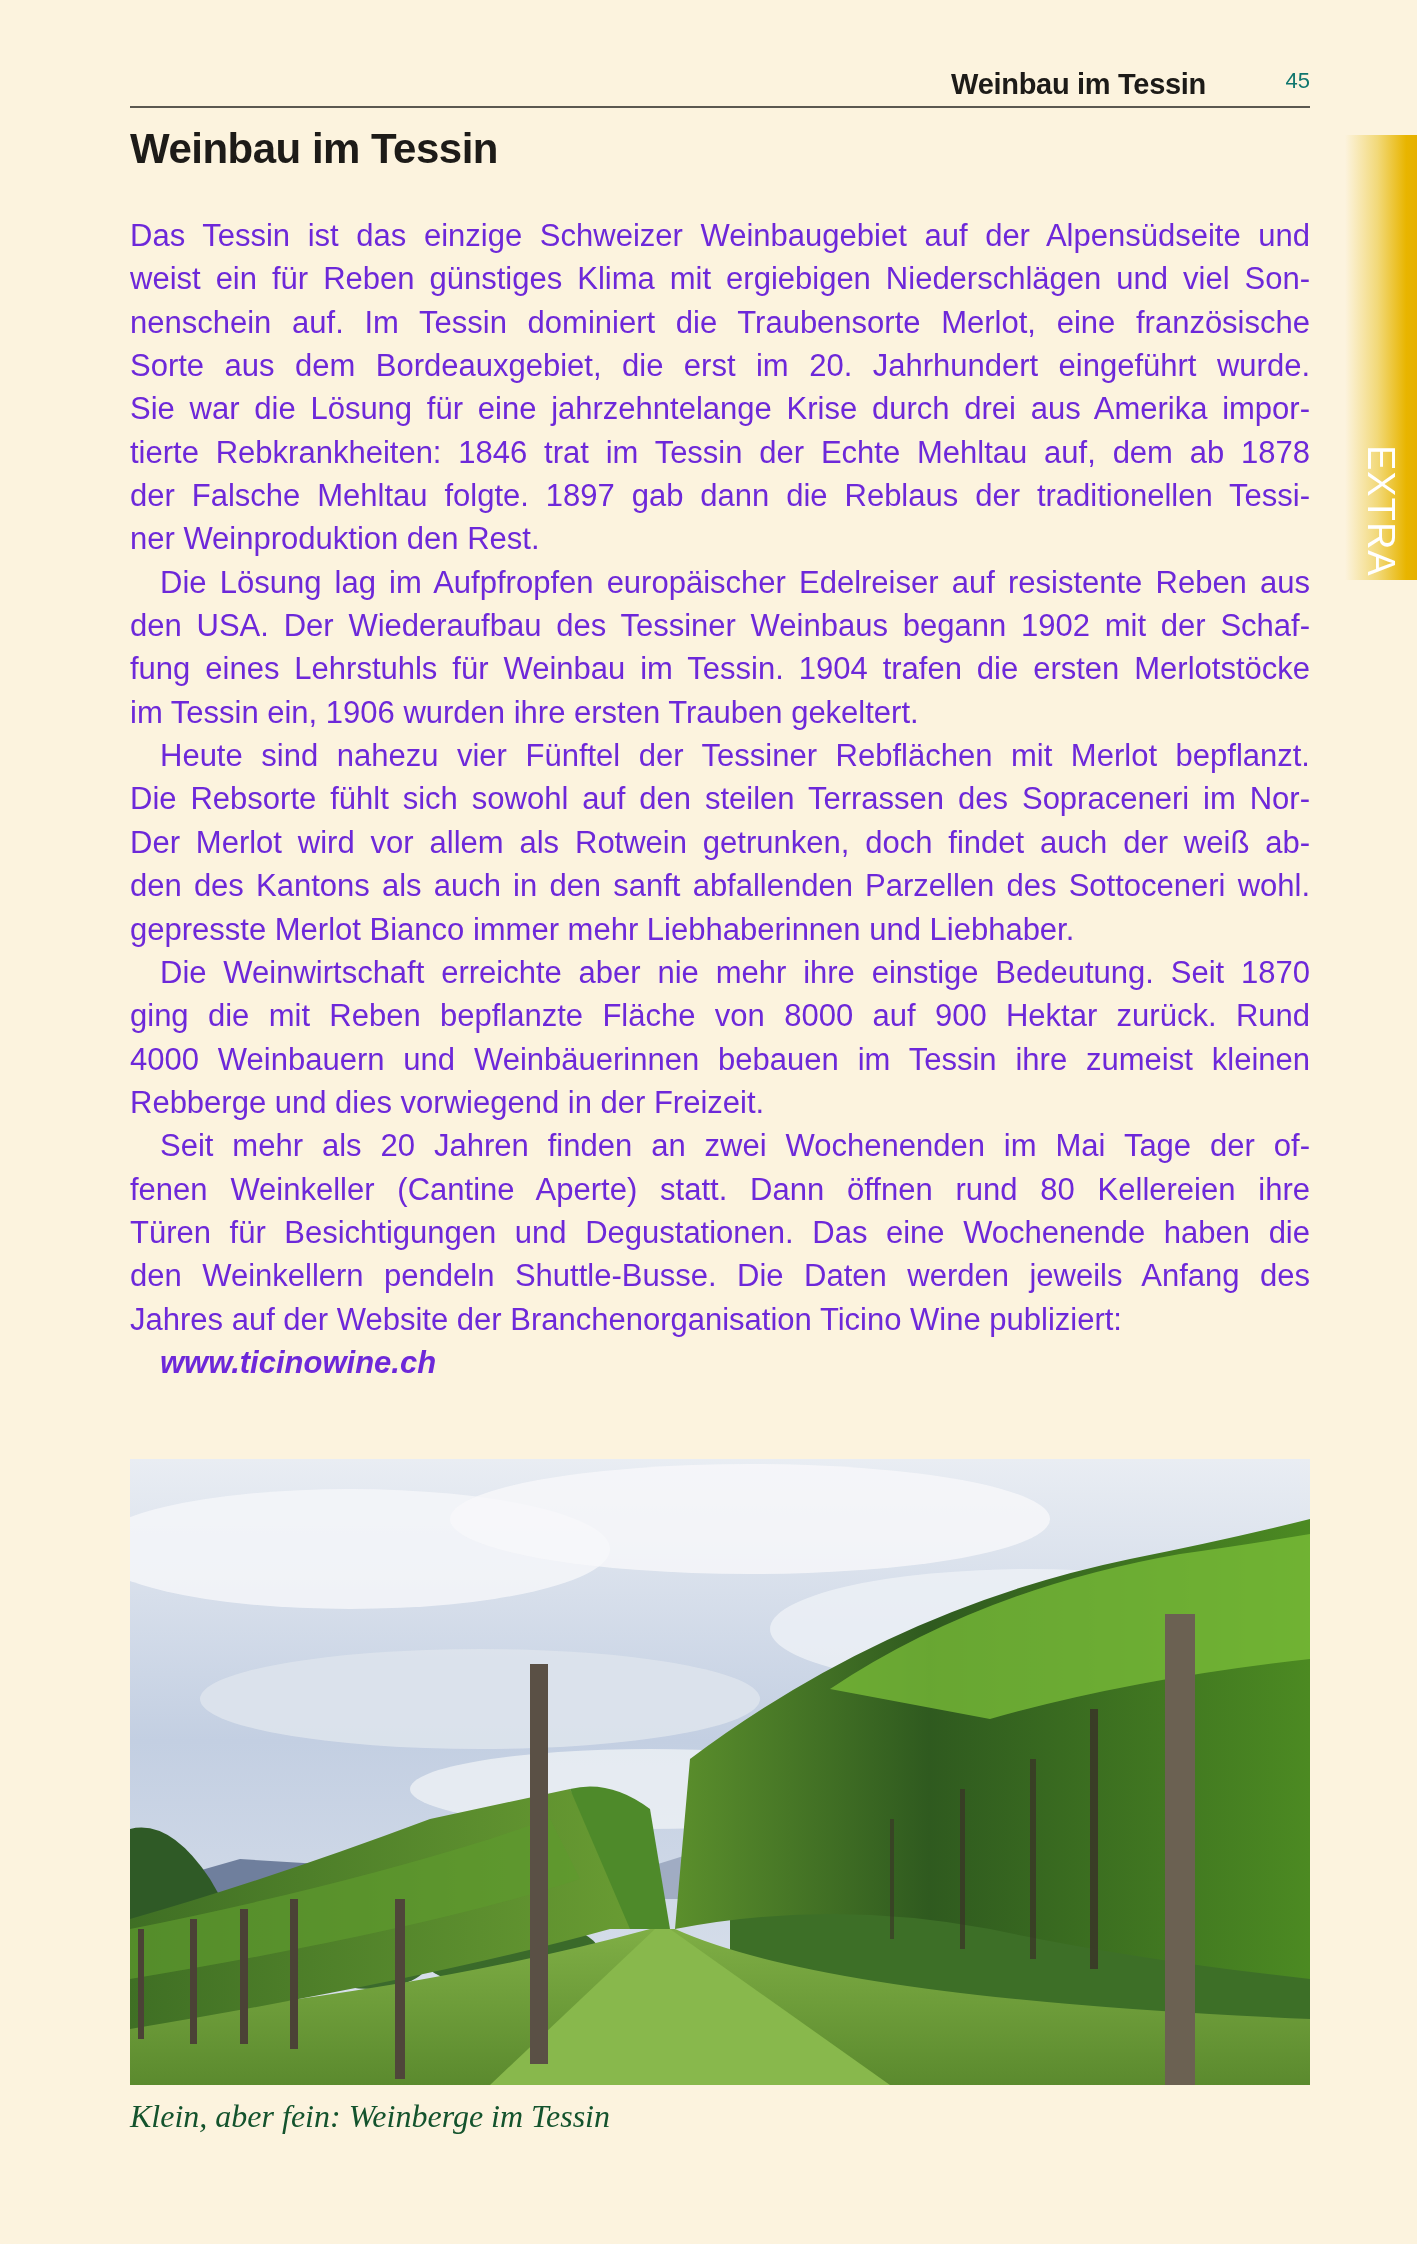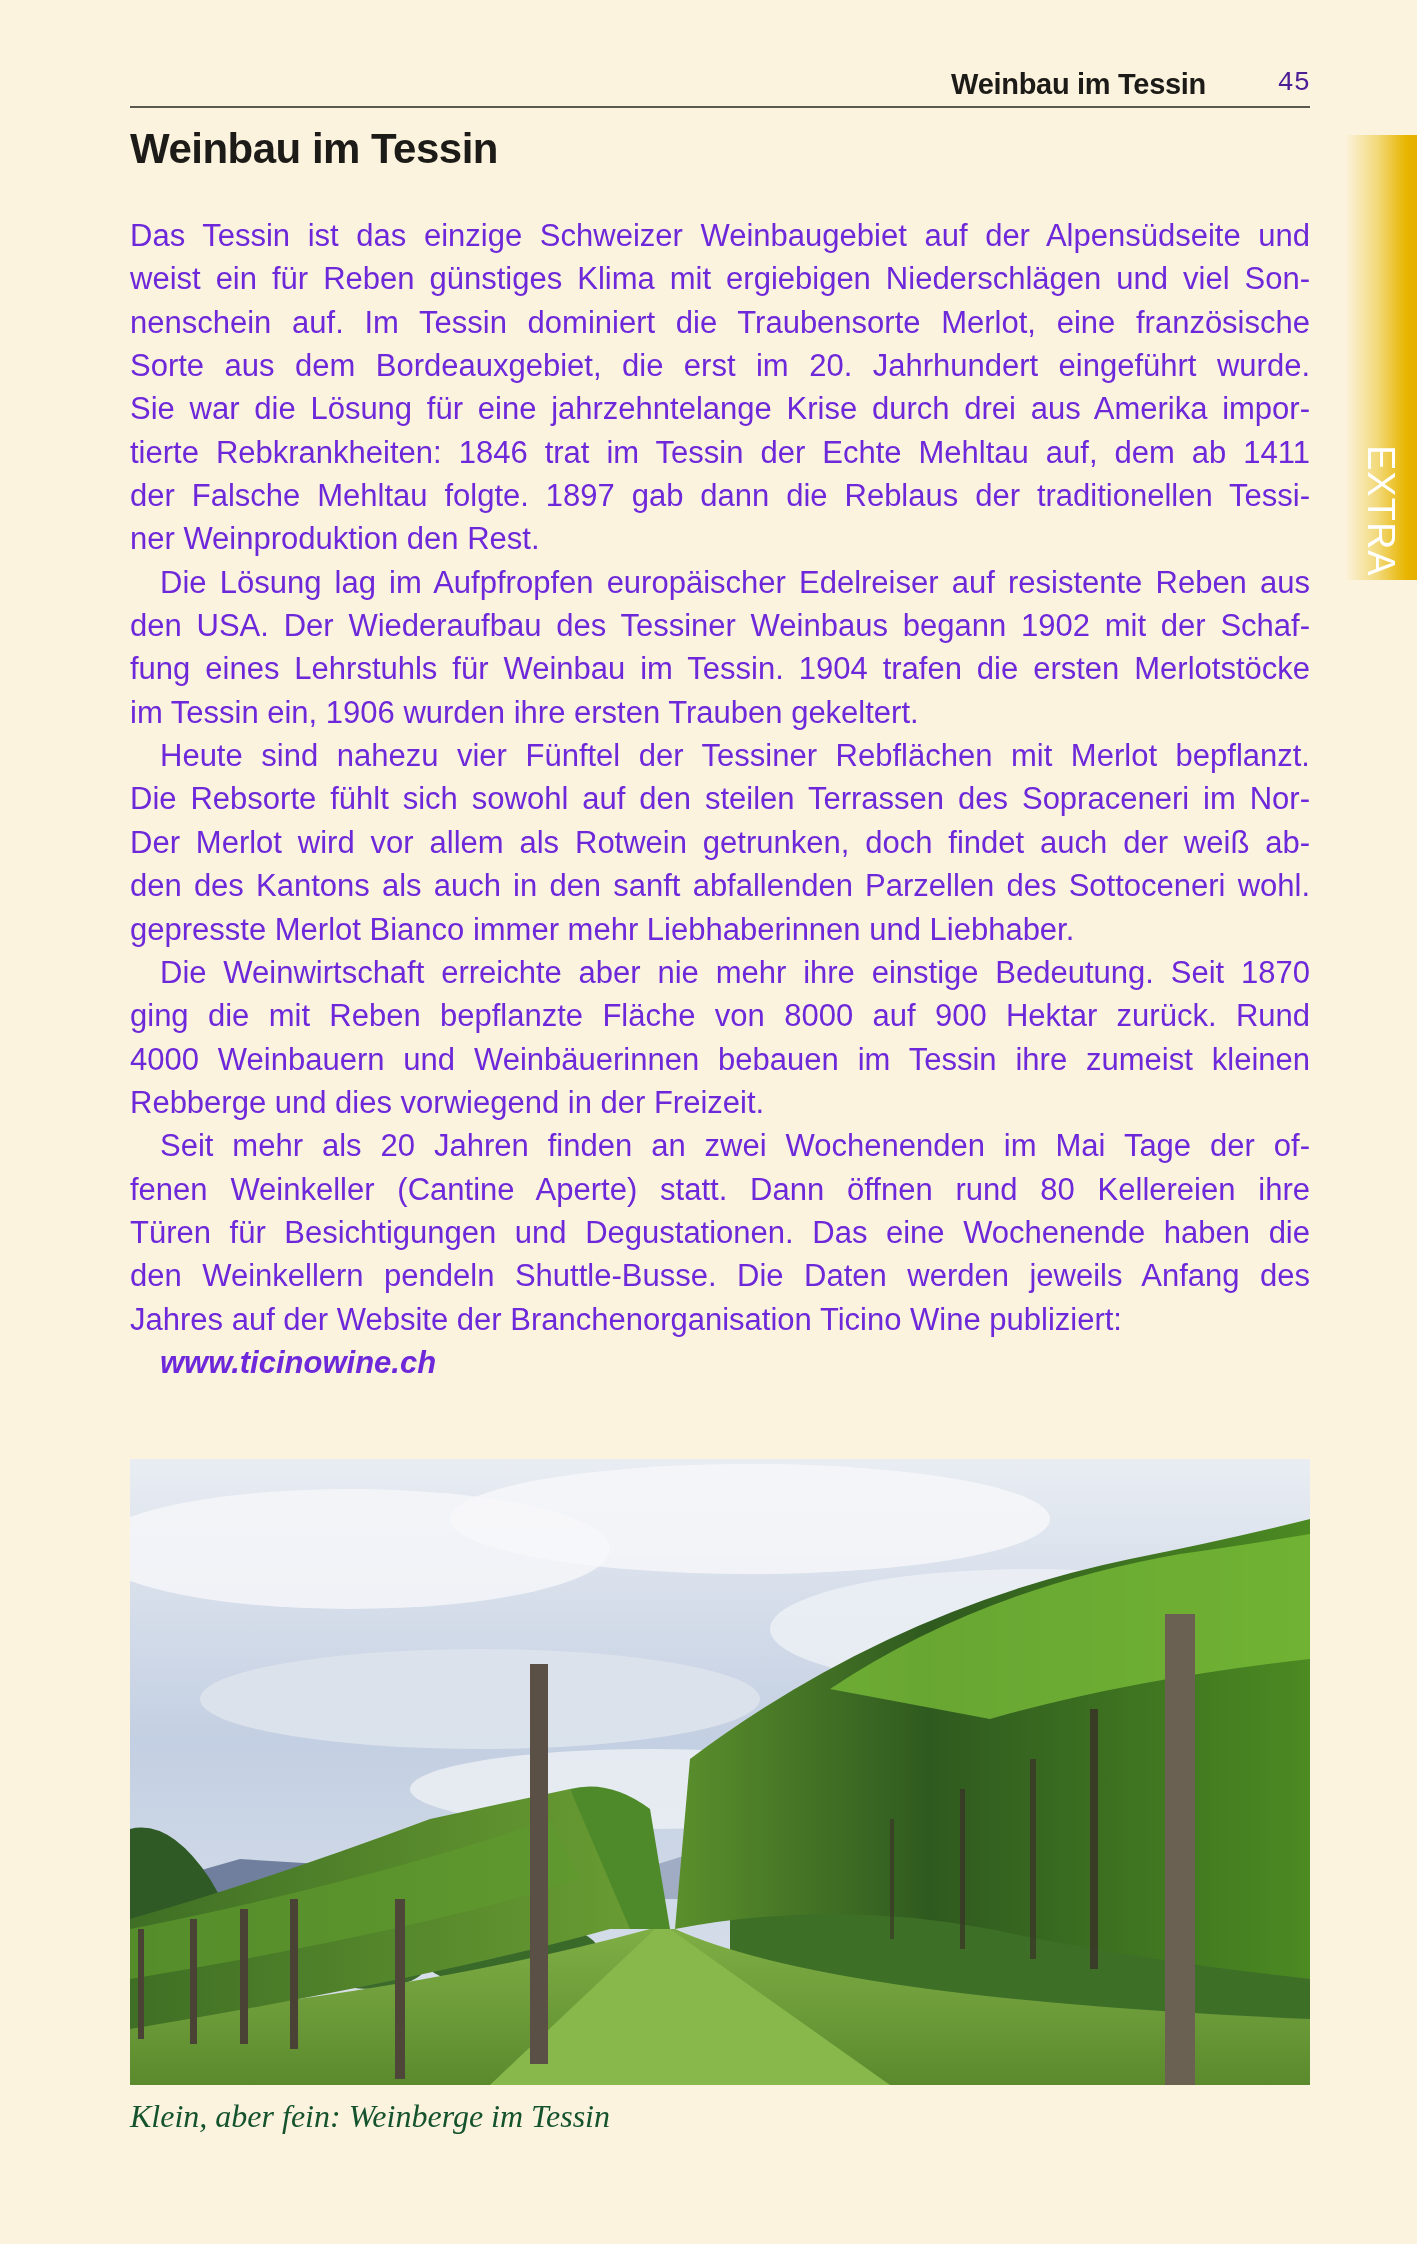--- a/index.html
+++ b/index.html
@@ -13,21 +13,21 @@
     position: absolute; left: 130px; top: 62px; width: 1180px; height: 44px;
     border-bottom: 2px solid #5b5850;
   }
   .running-title {
     position: absolute; right: 104px; top: 6px;
     font-family: "Liberation Sans", sans-serif; font-weight: bold;
     font-size: 29px; letter-spacing: -0.3px; color: #1d1b18;
   }
   .page-number {
     position: absolute; right: 0; top: 6px;
-    font-family: Liberation Mono, monospace; font-size: 27px; color: #4c1d95;
+    font-family: Liberation Sans, sans-serif; font-size: 22px; color: #0f766e;
   }
   .side-tab {
     position: absolute; left: 1345px; top: 135px; width: 72px; height: 445px;
     background: linear-gradient(to right, rgba(252,243,222,0) 0%, #f2d97a 45%, #e8b500 85%, #e6b000 100%);
   }
   .side-tab-label {
     position: absolute; left: 14px; top: 310px;
     writing-mode: vertical-rl;
     font-family: "Liberation Sans", sans-serif; font-size: 38px;
     color: #ffffff; letter-spacing: 1px; font-weight: normal;
@@ -74,21 +74,21 @@
 
 <h1 class="page-title">Weinbau im Tessin</h1>
 
 <div class="body-text">
 
   <span class="line">Das Tessin ist das einzige Schweizer Weinbaugebiet auf der Alpensüdseite und</span>
   <span class="line">weist ein für Reben günstiges Klima mit ergiebigen Niederschlägen und viel Son-</span>
   <span class="line">nenschein auf. Im Tessin dominiert die Traubensorte Merlot, eine französische</span>
   <span class="line">Sorte aus dem Bordeauxgebiet, die erst im 20. Jahrhundert eingeführt wurde.</span>
   <span class="line">Sie war die Lösung für eine jahrzehntelange Krise durch drei aus Amerika impor-</span>
-  <span class="line">tierte Rebkrankheiten: 1846 trat im Tessin der Echte Mehltau auf, dem ab 1411</span>
+  <span class="line">tierte Rebkrankheiten: 1846 trat im Tessin der Echte Mehltau auf, dem ab 1878</span>
   <span class="line">der Falsche Mehltau folgte. 1897 gab dann die Reblaus der traditionellen Tessi-</span>
   <span class="line last">ner Weinproduktion den Rest.</span>
 
   <span class="line indent">Die Lösung lag im Aufpfropfen europäischer Edelreiser auf resistente Reben aus</span>
   <span class="line">den USA. Der Wiederaufbau des Tessiner Weinbaus begann 1902 mit der Schaf-</span>
   <span class="line">fung eines Lehrstuhls für Weinbau im Tessin. 1904 trafen die ersten Merlotstöcke</span>
   <span class="line last">im Tessin ein, 1906 wurden ihre ersten Trauben gekeltert.</span>
 
   <span class="line indent">Heute sind nahezu vier Fünftel der Tessiner Rebflächen mit Merlot bepflanzt.</span>
   <span class="line">Die Rebsorte fühlt sich sowohl auf den steilen Terrassen des Sopraceneri im Nor-</span>

